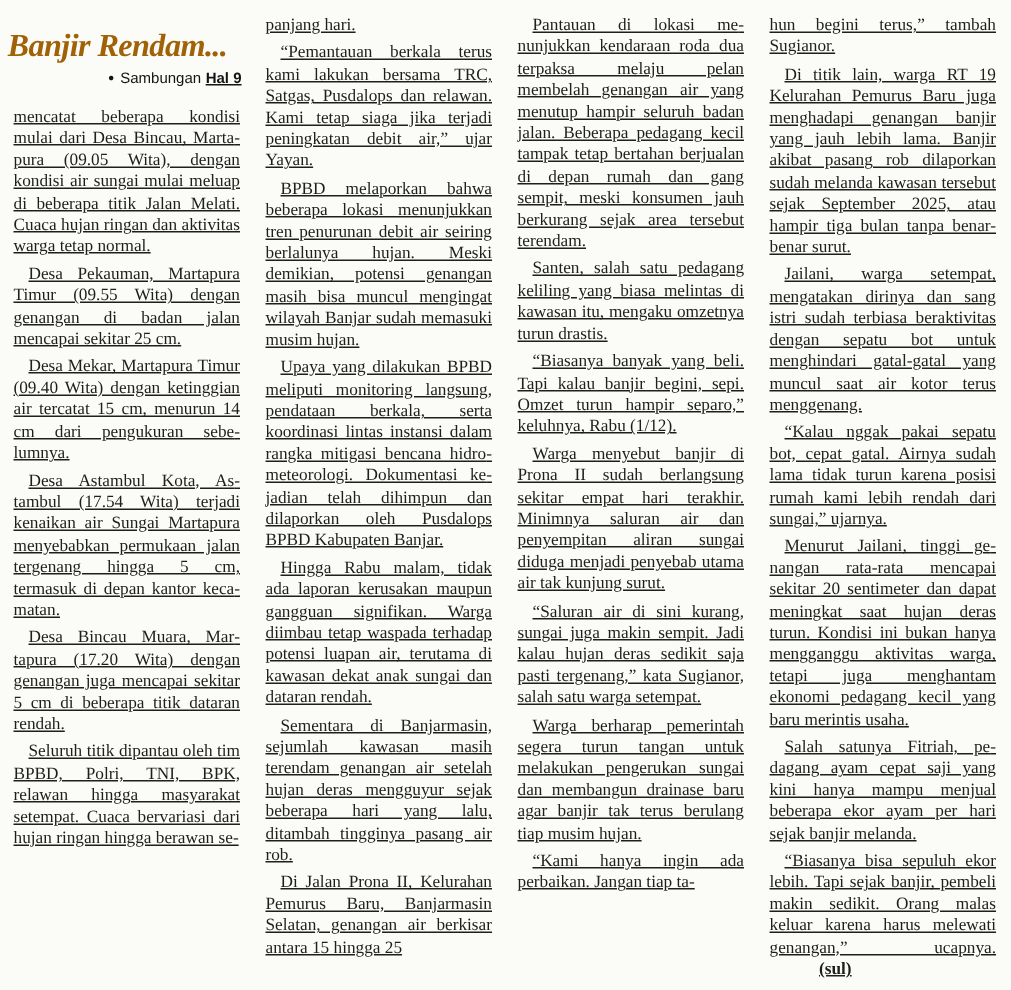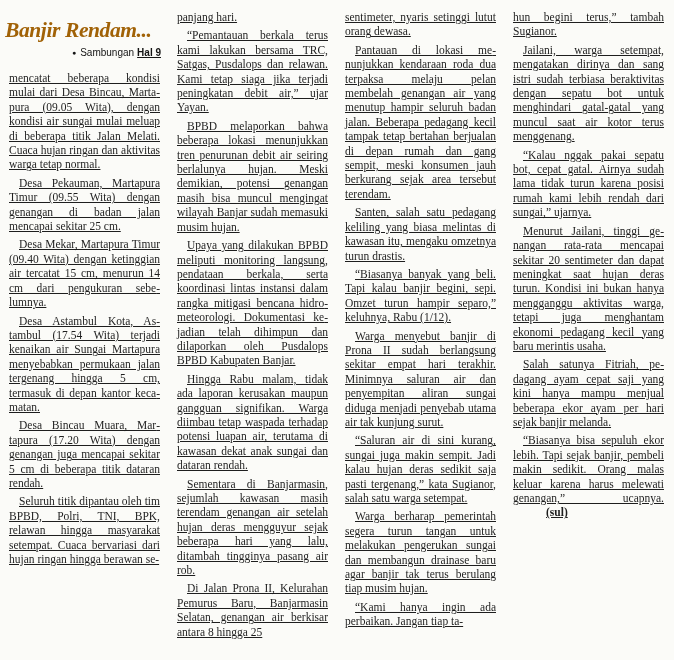--- a/index.html
+++ b/index.html
@@ -61,40 +61,40 @@
     </div>
 
     <div class="col">
       <div class="col-body">
           <p class="noindent">panjang hari.</p>
           <p>“Pemantauan berkala te­rus kami lakukan bersama TRC, Satgas, Pusdalops dan relawan. Kami tetap si­aga jika terjadi pening­katan debit air,” ujar Yayan.</p>
           <p>BPBD melaporkan bahwa beberapa lokasi menunjuk­kan tren penurunan debit air seiring berlalunya hu­jan. Meski demikian, po­tensi genangan masih bisa muncul mengingat wilayah Banjar sudah memasuki musim hujan.</p>
           <p>Upaya yang dilakukan BPBD meliputi monitoring langsung, pendataan ber­kala, serta koordinasi lin­tas instansi dalam rangka mitigasi bencana hidro­me­teo­rologi. Dokumentasi ke­jadian telah dihimpun dan dilaporkan oleh Pusdalops BPBD Kabupaten Banjar.</p>
           <p>Hingga Rabu malam, ti­dak ada laporan kerusakan maupun gangguan signifi­kan. Warga diimbau tetap waspada terhadap potensi luapan air, terutama di ka­wasan dekat anak sungai dan dataran rendah.</p>
           <p>Sementara di Banjarma­sin, sejumlah kawasan ma­sih terendam genangan air setelah hujan deras meng­guyur sejak beberapa hari yang lalu, ditambah tinggi­nya pasang air rob.</p>
-          <p>Di Jalan Prona II, Kelurah­an Pemurus Baru, Banjar­masin Selatan, genangan air berkisar antara 8 hingga 25</p>
+          <p>Di Jalan Prona II, Kelurah­an Pemurus Baru, Banjar­masin Selatan, genangan air berkisar antara 15 hingga 25</p>
         </div>
     </div>
 
     <div class="col">
       <div class="col-body">
-          <p class="noindent">sentimeter, nyaris setinggi lutut orang dewasa.</p>
           <p>Pantauan di lokasi me­nunjukkan kendaraan roda dua terpaksa melaju pelan membelah genangan air yang menutup hampir se­luruh badan jalan. Bebera­pa pedagang kecil tampak tetap bertahan berjualan di depan rumah dan gang sempit, meski konsumen jauh berkurang sejak area tersebut terendam.</p>
           <p>Santen, salah satu pe­dagang keliling yang biasa melintas di kawasan itu, mengaku omzetnya turun drastis.</p>
           <p>“Biasanya banyak yang beli. Tapi kalau banjir begi­ni, sepi. Omzet turun ham­pir separo,” keluhnya, Rabu (1/12).</p>
           <p>Warga menyebut banjir di Prona II sudah berlangsung sekitar empat hari terakhir. Minimnya saluran air dan penyempitan aliran sungai diduga menjadi penyebab utama air tak kunjung surut.</p>
           <p>“Saluran air di sini ku­rang, sungai juga makin sempit. Jadi kalau hujan de­ras sedikit saja pasti terge­nang,” kata Sugianor, salah satu warga setempat.</p>
           <p>Warga berharap pemerintah segera turun tangan untuk melakukan pengerukan su­ngai dan membangun drainase baru agar banjir tak terus ber­ulang tiap musim hujan.</p>
           <p>“Kami hanya ingin ada perbaikan. Jangan tiap ta-</p>
         </div>
     </div>
 
     <div class="col">
       <div class="col-body">
           <p class="noindent">hun begini terus,” tambah Sugianor.</p>
+          <p>Di titik lain, warga RT 19 Kelurahan Pemurus Baru juga menghadapi genangan banjir yang jauh lebih lama. Banjir akibat pasang rob dilaporkan sudah melan­da kawasan tersebut sejak September 2025, atau ham­pir tiga bulan tanpa benar-benar surut.</p>
           <p>Jailani, warga setempat, mengatakan dirinya dan sang istri sudah terbiasa beraktivitas dengan sepatu bot untuk menghindari ga­tal-gatal yang muncul saat air kotor terus menggenang.</p>
           <p>“Kalau nggak pakai sepatu bot, cepat gatal. Airnya su­dah lama tidak turun karena posisi rumah kami lebih ren­dah dari sungai,” ujarnya.</p>
           <p>Menurut Jailani, tinggi ge­nangan rata-rata mencapai sekitar 20 sentimeter dan dapat meningkat saat hu­jan deras turun. Kondisi ini bukan hanya mengganggu aktivitas warga, tetapi juga menghantam ekonomi peda­gang kecil yang baru merin­tis usaha.</p>
           <p>Salah satunya Fitriah, pe­dagang ayam cepat saji yang kini hanya mampu menjual beberapa ekor ayam per hari sejak banjir melanda.</p>
           <p>“Biasanya bisa sepuluh ekor lebih. Tapi sejak ban­jir, pembeli makin sedikit. Orang malas keluar karena harus melewati genangan,” ucapnya. <b>(sul)</b></p>
         </div>
     </div>
 
   </div>
 </div>

